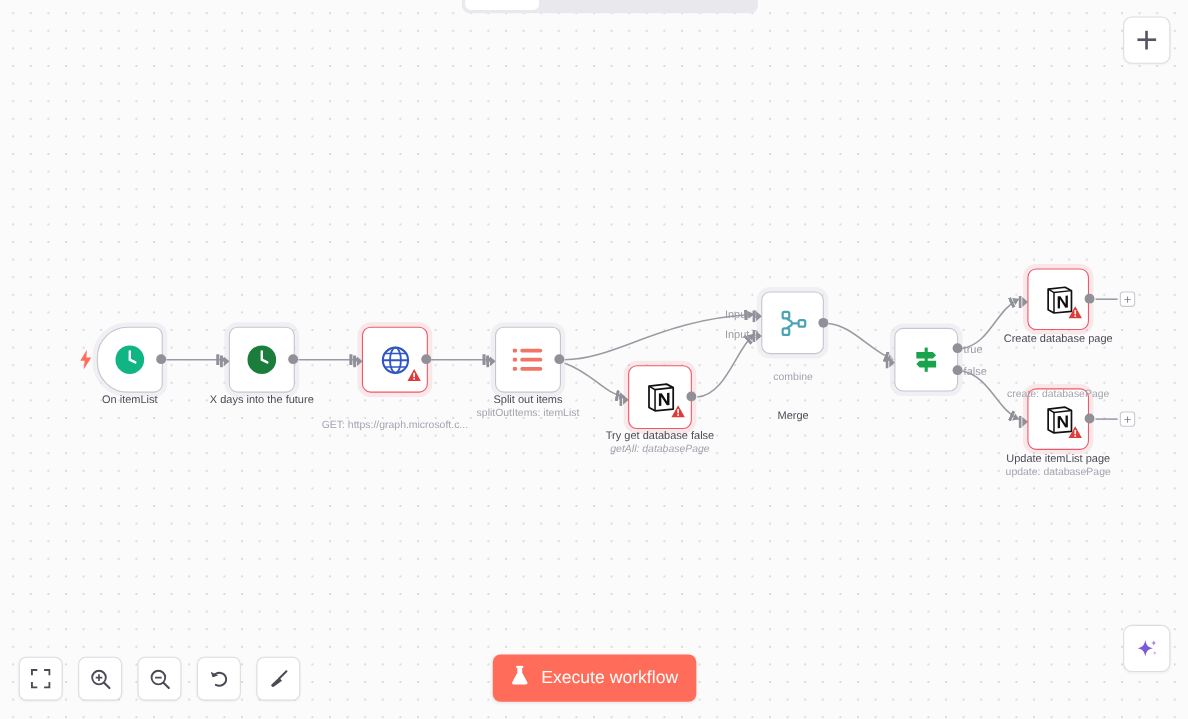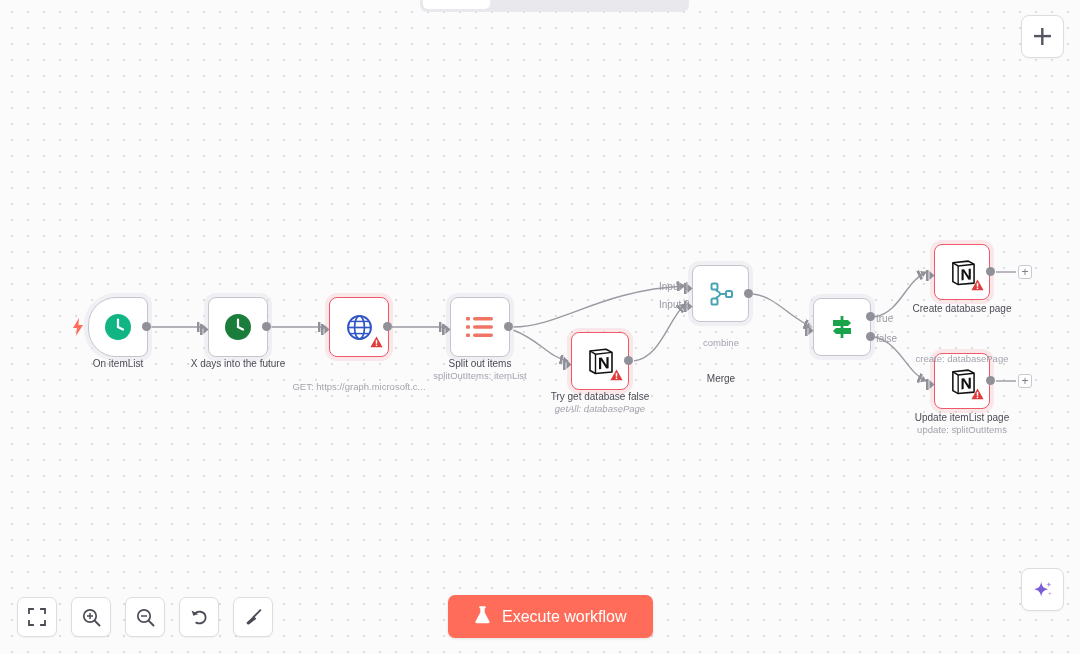--- a/index.html
+++ b/index.html
@@ -46,21 +46,21 @@
   .tool-btn {
     width: 40px; height: 40px; background: #fff;
     border: 1px solid #dcdce2; border-radius: 7px;
     display: flex; align-items: center; justify-content: center;
     box-shadow: 0 1px 2px rgba(0,0,0,.04);
   }
 
   
   #execute-btn {
     position: absolute; left: 448px; bottom: 16px;
-    height: 43px; padding: 0 26px;
+    height: 43px; padding: 0 16px;
     background: #ff6d5a; border: none; border-radius: 7px;
     color: #fff; font-size: 16px; font-family: "Liberation Sans", sans-serif;
     display: flex; align-items: center; gap: 11px;
     box-shadow: 0 1px 3px rgba(0,0,0,.10);
   }
 
   
   .node {
     position: absolute;
     background: #ffffff;
@@ -345,21 +345,21 @@
   </div>
   <div class="in-arrow" style="left:926px; top:376px;">
     <svg width="9" height="11" viewBox="0 0 9 11">
         <rect x="0" y="0" width="2.6" height="11" fill="#909099"></rect>
         <path d="M3.4,1 L8.6,5.5 L3.4,10 Z" fill="#909099"></path>
       </svg>
   </div>
   <div class="out-dot" style="left:986px; top:376px;"></div>
   <div class="plus-stub" style="left:1018px; top:374px;">+</div>
   <div class="node-label" style="left:896px; top:411px; width:132px;">Update itemList page</div>
-  <div class="node-sub" style="left:892px; top:424px; width:140px;">update: splitOutItems</div>
+  <div class="node-sub" style="left:892px; top:424px; width:140px;">update: databasePage</div>
 
   <div class="float-btn" id="add-node-btn">
     <svg width="19" height="19" viewBox="0 0 19 19">
       <rect x="8.1" y="1" width="2.4" height="17" fill="#565660"></rect>
       <rect x="1" y="7.9" width="17" height="2.4" fill="#565660"></rect>
     </svg>
   </div>
 
   <div class="float-btn" id="ai-btn">
     <svg width="22" height="22" viewBox="0 0 24 24">

